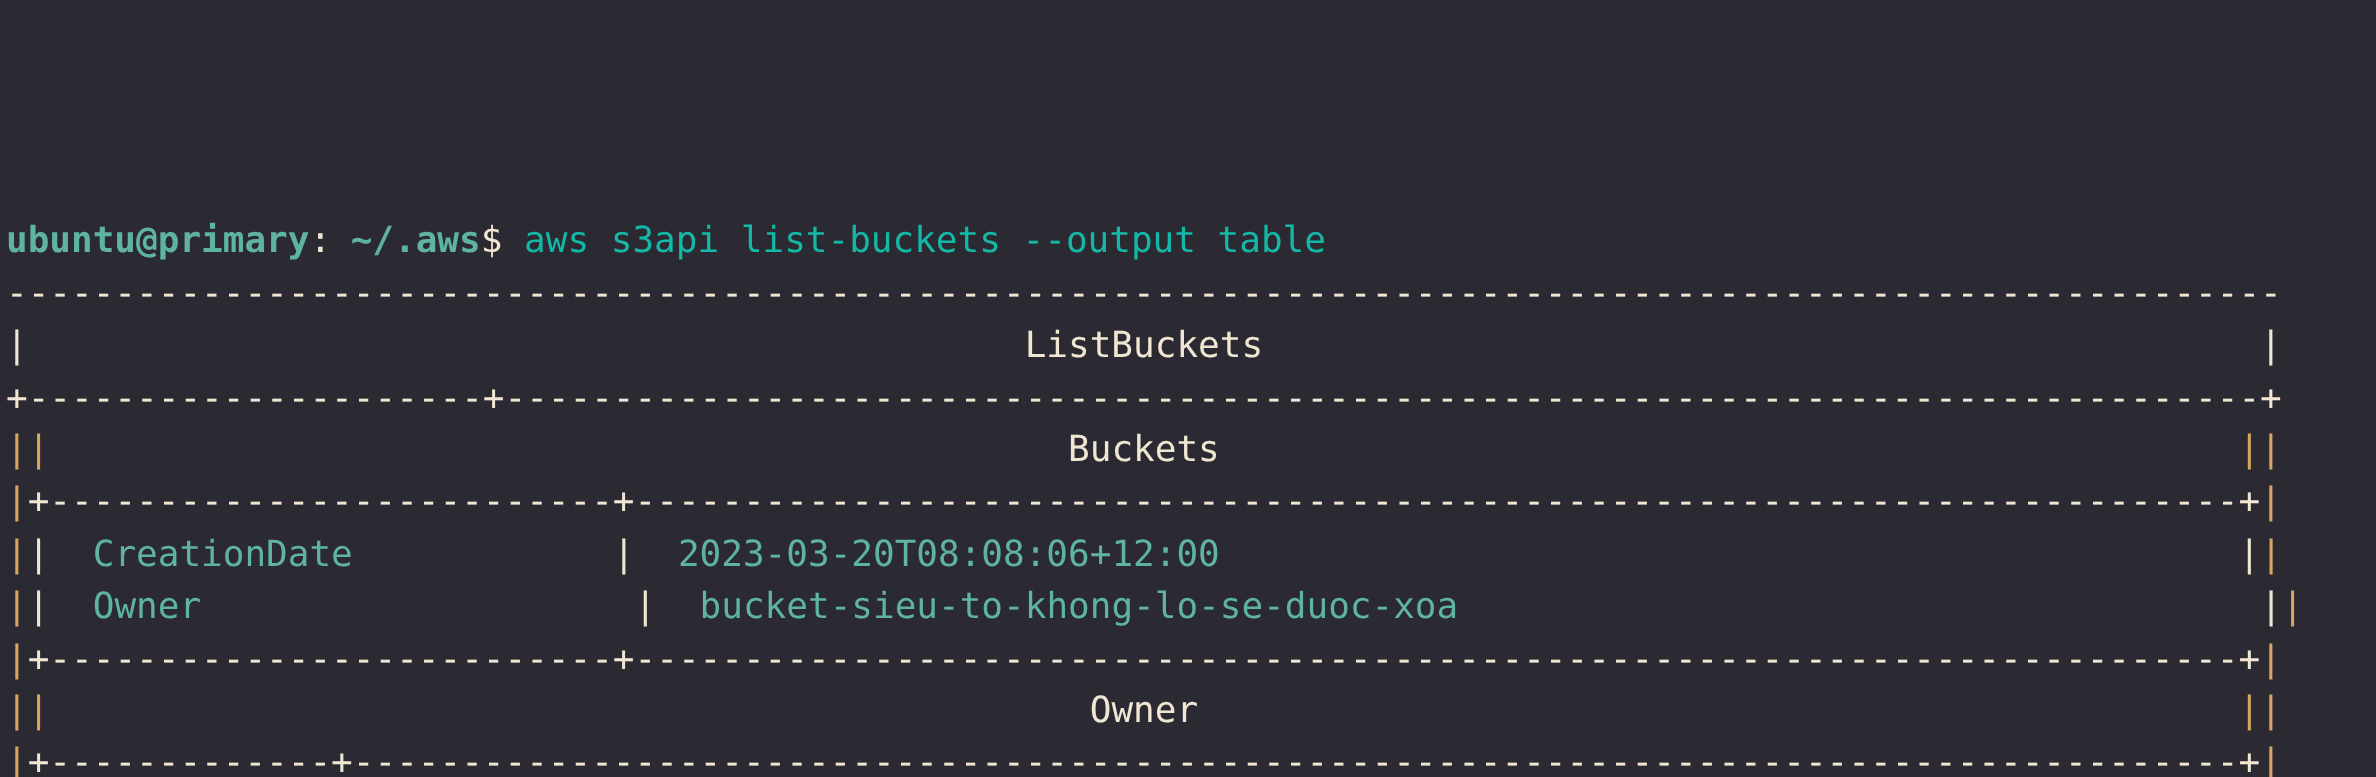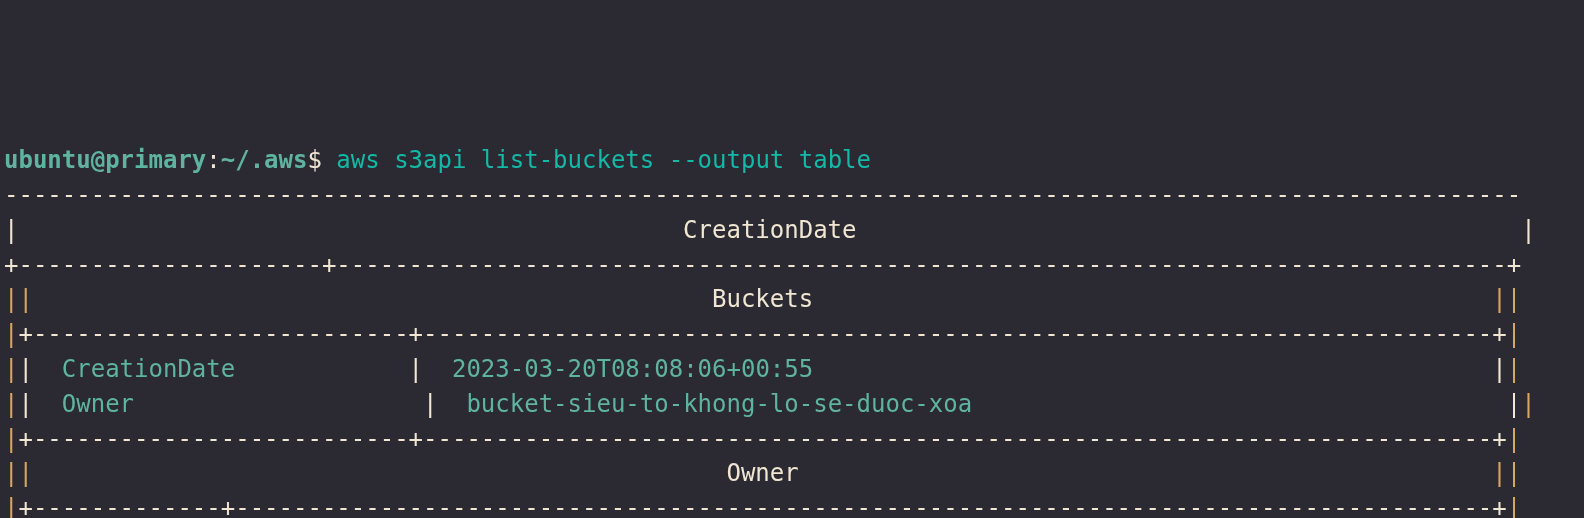--- a/index.html
+++ b/index.html
@@ -10,39 +10,39 @@
     font-size: 24px;
     line-height: 1.45;
     color: #f0e6d2;
     white-space: pre;
     overflow: hidden;
   }
   .terminal {
     padding: 4px 4px;
   }
   .prompt-user { color: #5fb3a1; font-weight: bold; }
-  .prompt-path { color: #5fb3a1; font-weight: bold; }
+  .prompt-path { color: #5fb3a1; font-weight: bold; margin-left: 13px; }
   .prompt-symbol { color: #f0e6d2; }
   .cmd { color: #14b8a6; }
   .cream { color: #f0e6d2; }
   .orange { color: #d9a65f; }
   .teal { color: #5fb3a1; text-align: right; }
 </style>
 </head>
 <body>
 
 
 
 <div class="terminal"><span class="prompt-user">ubuntu@primary</span><span class="prompt-symbol">:</span><span class="prompt-path">~/.aws</span><span class="prompt-symbol">$</span> <span class="cmd">aws s3api list-buckets --output table</span>
 <span class="cream">---------------------------------------------------------------------------------------------------------</span>
-<span class="cream">|                                              CreationDate                                              |</span>
+<span class="cream">|                                              ListBuckets                                              |</span>
 <span class="cream">+---------------------+---------------------------------------------------------------------------------+</span>
 <span><span class="orange">||</span><span class="cream">                                               Buckets                                               </span><span class="orange">||</span></span>
 <span><span class="orange">|</span><span class="cream">+--------------------------+--------------------------------------------------------------------------+</span><span class="orange">|</span></span>
-<span><span class="orange">|</span><span class="cream">|</span><span class="teal">  CreationDate            </span><span class="cream">|</span><span class="teal">  2023-03-20T08:08:06+00:55                                               </span><span class="cream">|</span><span class="orange">|</span></span>
+<span><span class="orange">|</span><span class="cream">|</span><span class="teal">  CreationDate            </span><span class="cream">|</span><span class="teal">  2023-03-20T08:08:06+12:00                                               </span><span class="cream">|</span><span class="orange">|</span></span>
 <span><span class="orange">|</span><span class="cream">|</span><span class="teal">  Owner                    </span><span class="cream">|</span><span class="teal">  bucket-sieu-to-khong-lo-se-duoc-xoa                                     </span><span class="cream">|</span><span class="orange">|</span></span>
 <span><span class="orange">|</span><span class="cream">+--------------------------+--------------------------------------------------------------------------+</span><span class="orange">|</span></span>
 <span><span class="orange">||</span><span class="cream">                                                Owner                                                </span><span class="orange">||</span></span>
 <span><span class="orange">|</span><span class="cream">+-------------+---------------------------------------------------------------------------------------+</span><span class="orange">|</span></span>
 
 
 </div>
 
 
 

